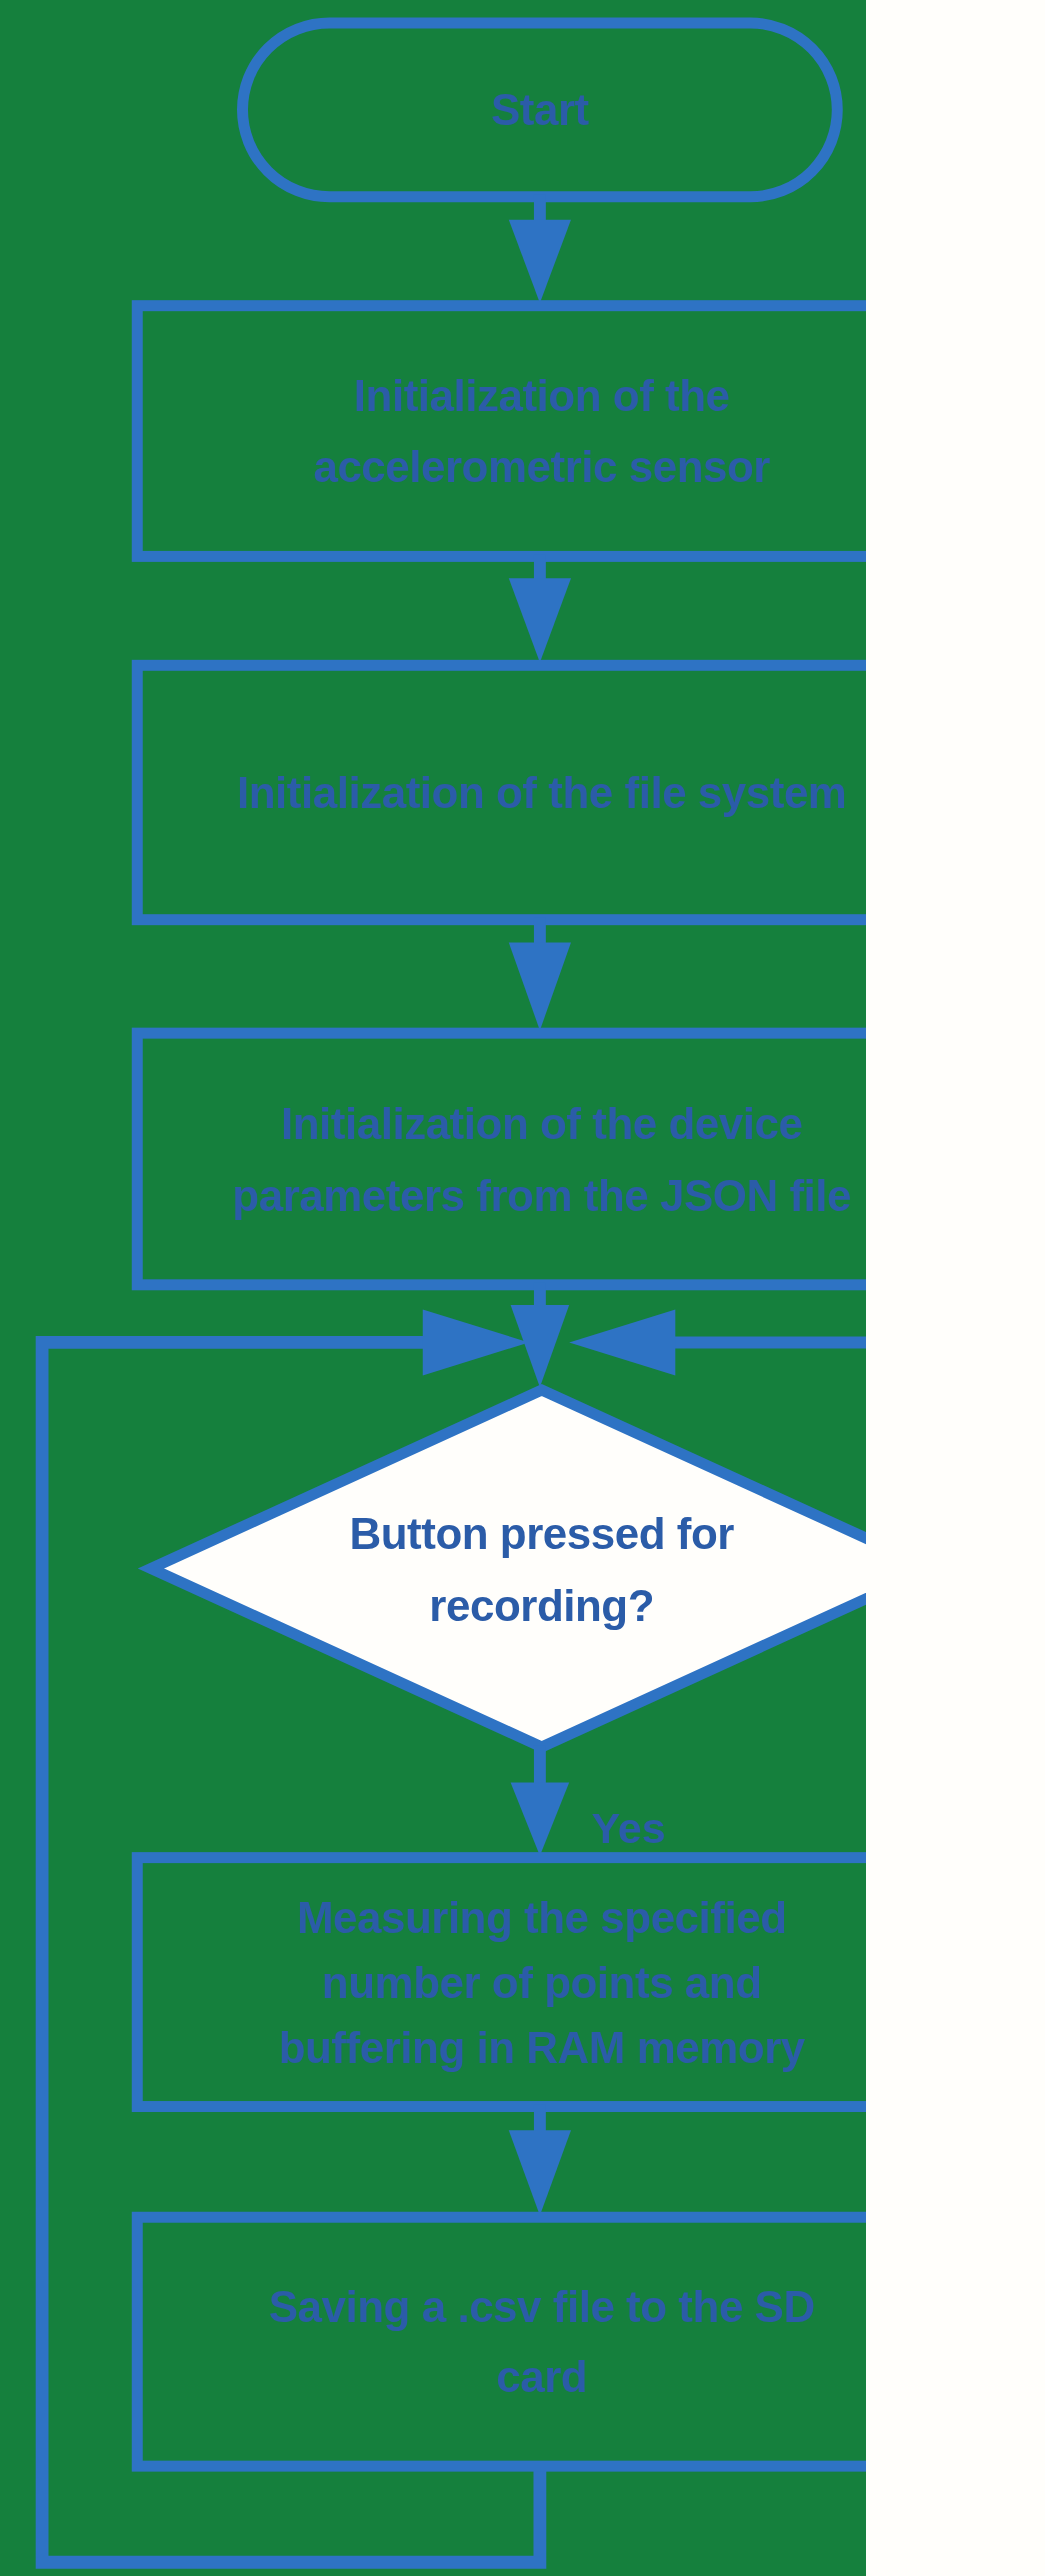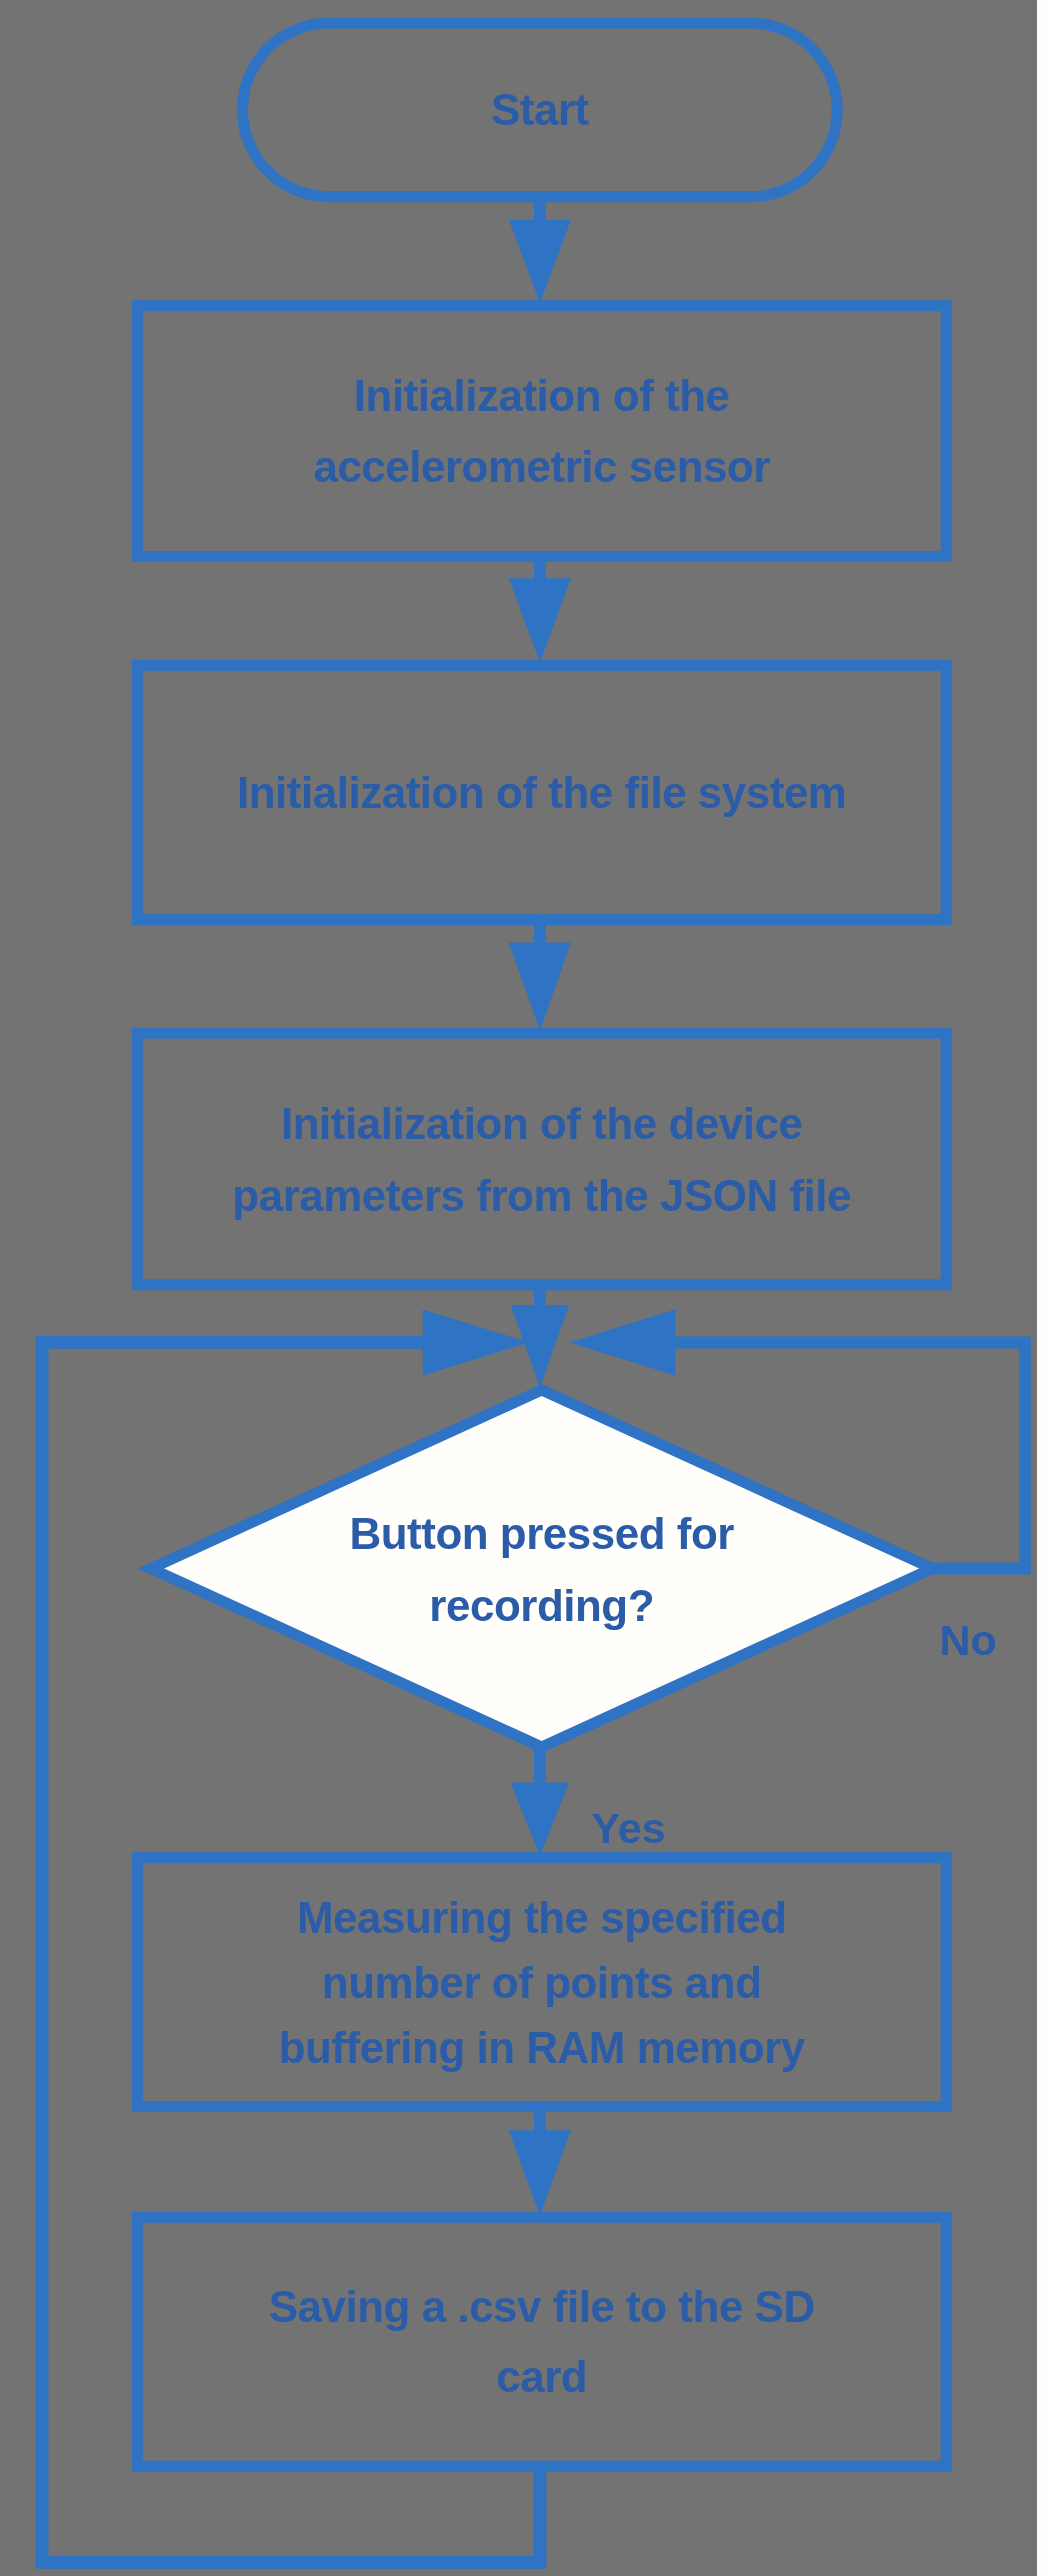--- a/index.html
+++ b/index.html
@@ -1,23 +1,23 @@
 <!DOCTYPE html>
 <html style="font-size:14.6px"><head>
 <meta charset="utf-8">
 <style>
   html, body {
     margin: 0;
     padding: 0;
     background: #fffefb;
   }
   .page {
-    width: 1037px;
+    width: 866px;
     height: 2576px;
-    background: #737373;
+    background: #15803d;
     position: relative;
     overflow: hidden;
   }
   svg.flowchart {
     display: block;
     width: 1045px;
     height: 2576px;
   }
   .shape {
     fill: none;

